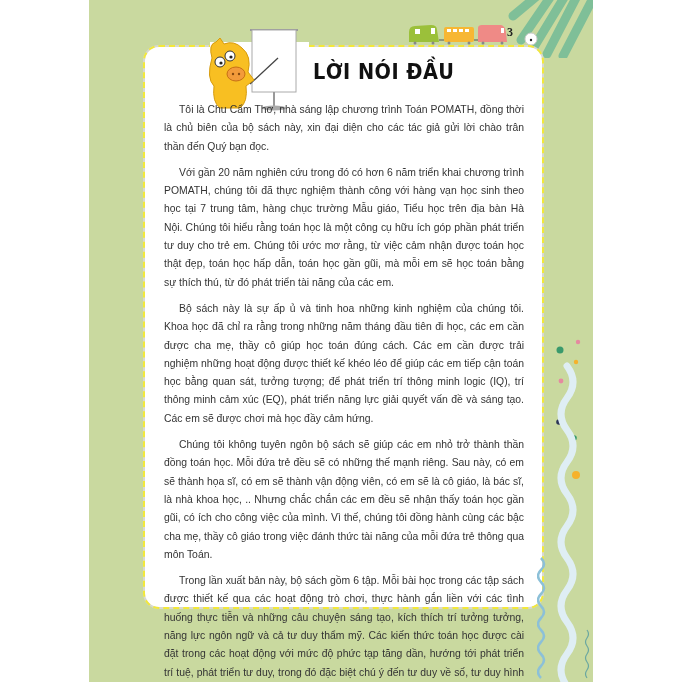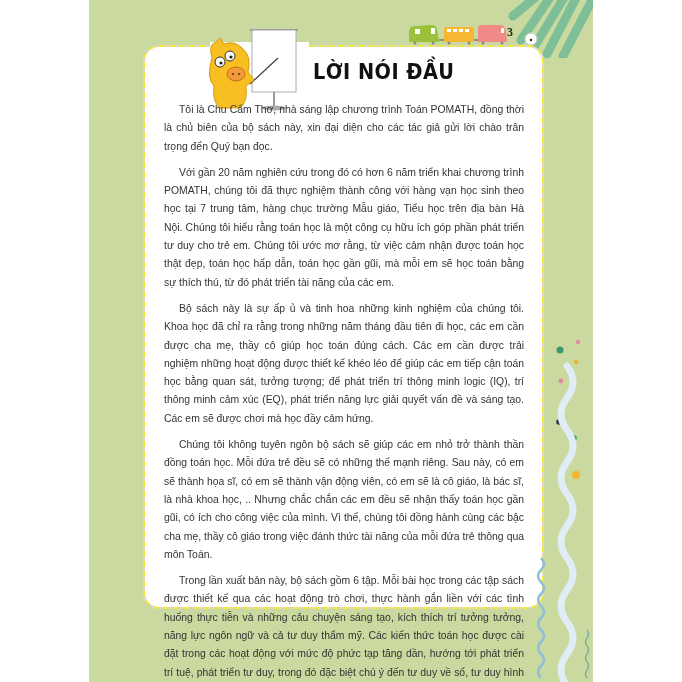--- a/index.html
+++ b/index.html
@@ -94,21 +94,21 @@
     <circle cx="36" cy="34" r="5" fill="#fff" stroke="#333" stroke-width="1"></circle>
       <circle cx="37" cy="35" r="1.6" fill="#222"></circle>
     <ellipse cx="42" cy="52" rx="9" ry="7" fill="#f39b3b" stroke="#c66f15" stroke-width="1"></ellipse>
     <circle cx="39" cy="52" r="1.2" fill="#8a4a10"></circle>
       <circle cx="45" cy="52" r="1.2" fill="#8a4a10"></circle>
   </svg>
 
   <div class="title">LỜI NÓI ĐẦU</div>
 
   <div class="body-text">
-    <p>Tôi là Chu Cẩm Thơ, nhà sáng lập chương trình Toán POMATH, đồng thời là chủ biên của bộ sách này, xin đại diện cho các tác giả gửi lời chào trân trọng đến Quý bạn đọc.</p>
+    <p>Tôi là Chu Cẩm Thơ, nhà sáng lập chương trình Toán POMATH, đồng thời là chủ biên của bộ sách này, xin đại diện cho các tác giả gửi lời chào trân thần đến Quý bạn đọc.</p>
     <p>Với gần 20 năm nghiên cứu trong đó có hơn 6 năm triển khai chương trình POMATH, chúng tôi đã thực nghiệm thành công với hàng vạn học sinh theo học tại 7 trung tâm, hàng chục trường Mẫu giáo, Tiểu học trên địa bàn Hà Nội. Chúng tôi hiểu rằng toán học là một công cụ hữu ích góp phần phát triển tư duy cho trẻ em. Chúng tôi ước mơ rằng, từ việc cảm nhận được toán học thật đẹp, toán học hấp dẫn, toán học gần gũi, mà mỗi em sẽ học toán bằng sự thích thú, từ đó phát triển tài năng của các em.</p>
     <p>Bộ sách này là sự ấp ủ và tinh hoa những kinh nghiệm của chúng tôi. Khoa học đã chỉ ra rằng trong những năm tháng đầu tiên đi học, các em cần được cha mẹ, thầy cô giúp học toán đúng cách. Các em cần được trải nghiệm những hoạt động được thiết kế khéo léo để giúp các em tiếp cận toán học bằng quan sát, tưởng tượng; để phát triển trí thông minh logic (IQ), trí thông minh cảm xúc (EQ), phát triển năng lực giải quyết vấn đề và sáng tạo. Các em sẽ được chơi mà học đầy cảm hứng.</p>
     <p>Chúng tôi không tuyên ngôn bộ sách sẽ giúp các em nhỏ trở thành thần đồng toán học. Mỗi đứa trẻ đều sẽ có những thế mạnh riêng. Sau này, có em sẽ thành họa sĩ, có em sẽ thành vận động viên, có em sẽ là cô giáo, là bác sĩ, là nhà khoa học, .. Nhưng chắc chắn các em đều sẽ nhận thấy toán học gần gũi, có ích cho công việc của mình. Vì thế, chúng tôi đồng hành cùng các bậc cha mẹ, thầy cô giáo trong việc đánh thức tài năng của mỗi đứa trẻ thông qua môn Toán.</p>
     <p>Trong lần xuất bản này, bộ sách gồm 6 tập. Mỗi bài học trong các tập sách được thiết kế qua các hoạt động trò chơi, thực hành gắn liền với các tình huống thực tiễn và những câu chuyện sáng tạo, kích thích trí tưởng tưởng, năng lực ngôn ngữ và cả tư duy thẩm mỹ. Các kiến thức toán học được cài đặt trong các hoạt động với mức độ phức tạp tăng dần, hướng tới phát triển trí tuệ, phát triển tư duy, trong đó đặc biệt chú ý đến tư duy về số, tư duy hình học và tư duy logic.</p>
   </div>
 
   <svg class="deco" viewBox="0 0 56 422">
     <circle cx="23" cy="90" r="3.5" fill="#3a9a6c"></circle>
     <circle cx="41" cy="82" r="2.2" fill="#e58aa0"></circle>
     <circle cx="39" cy="102" r="2.2" fill="#f5b22c"></circle>

